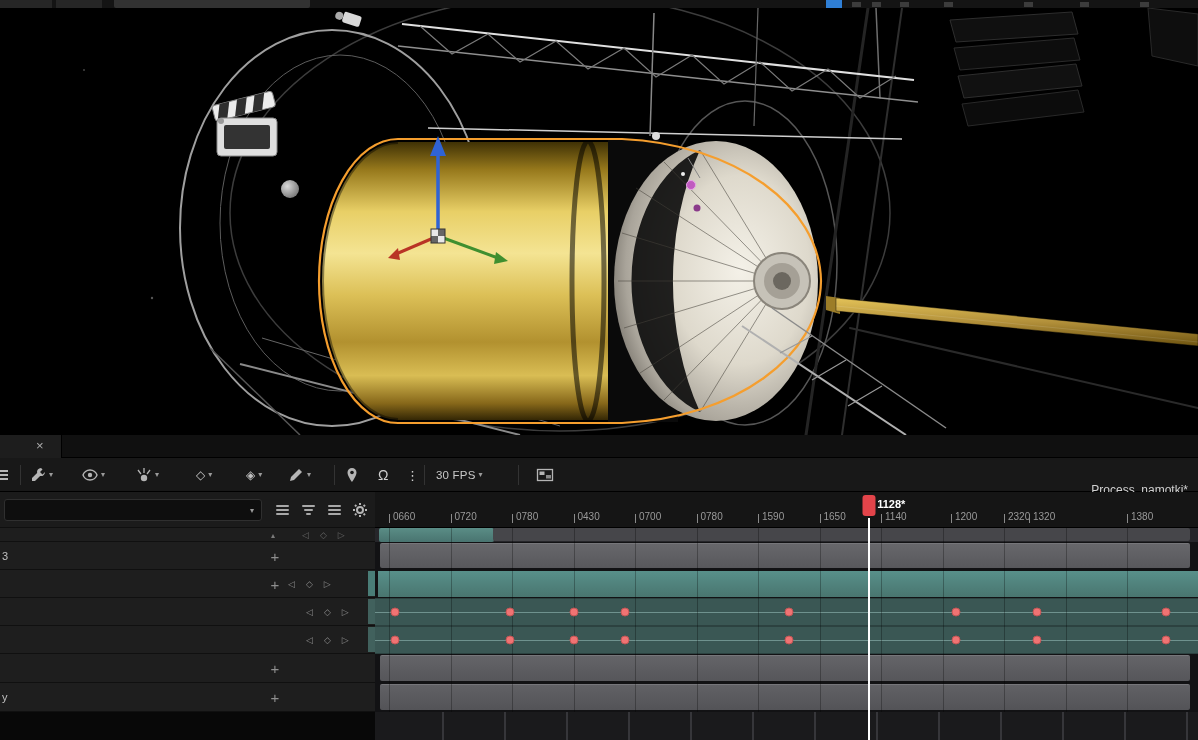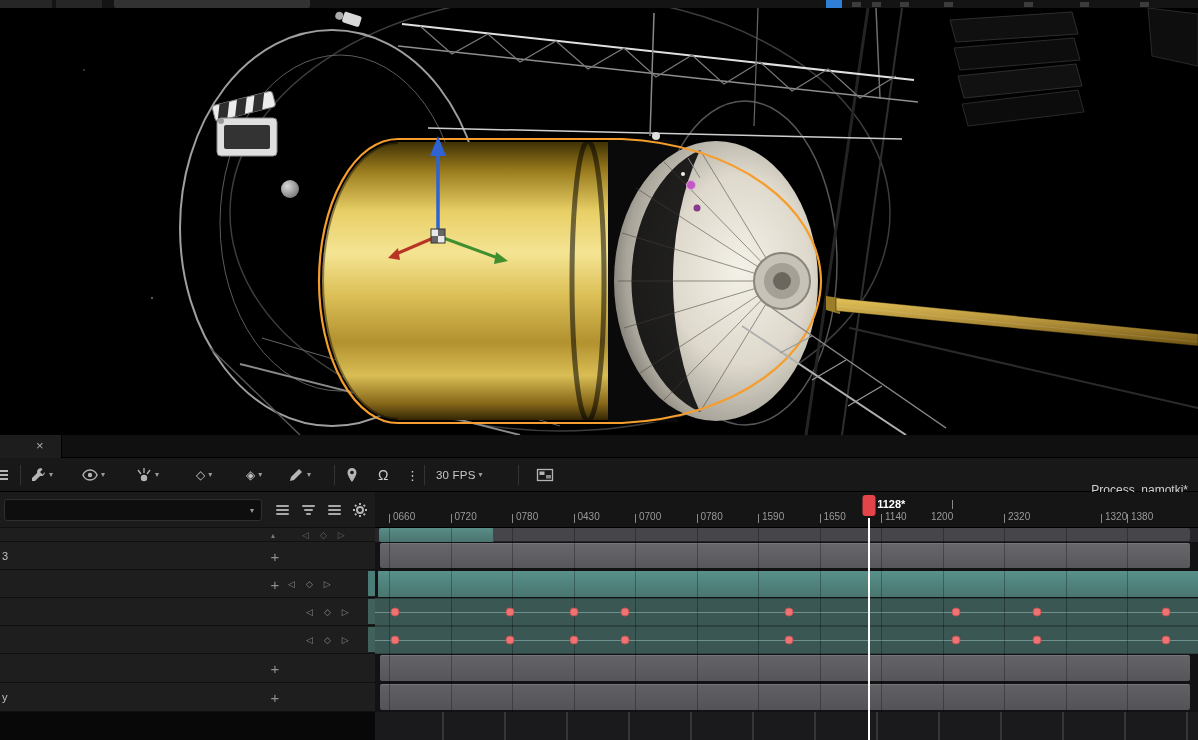--- a/index.html
+++ b/index.html
@@ -499,29 +499,29 @@
               <span class="tx">1590</span>
             </div>
             <div class="ruler-tick" style="left: 444.5px;">
               <span class="tl"></span>
               <span class="tx">1650</span>
             </div>
             <div class="ruler-tick" style="left: 506px;">
               <span class="tl"></span>
               <span class="tx">1140</span>
             </div>
-            <div class="ruler-tick" style="left: 556px; flex-direction: column;">
+            <div class="ruler-tick" style="left: 576px;">
               <span class="tl"></span>
               <span class="tx">1200</span>
             </div>
             <div class="ruler-tick" style="left: 629px;">
               <span class="tl"></span>
               <span class="tx">2320</span>
             </div>
-            <div class="ruler-tick" style="left: 726px;">
+            <div class="ruler-tick" style="left: 654px;">
               <span class="tl"></span>
               <span class="tx">1320</span>
             </div>
             <div class="ruler-tick" style="left: 752px;">
               <span class="tl"></span>
               <span class="tx">1380</span>
             </div>
           </div>
 
         <div class="tl-row r0">

